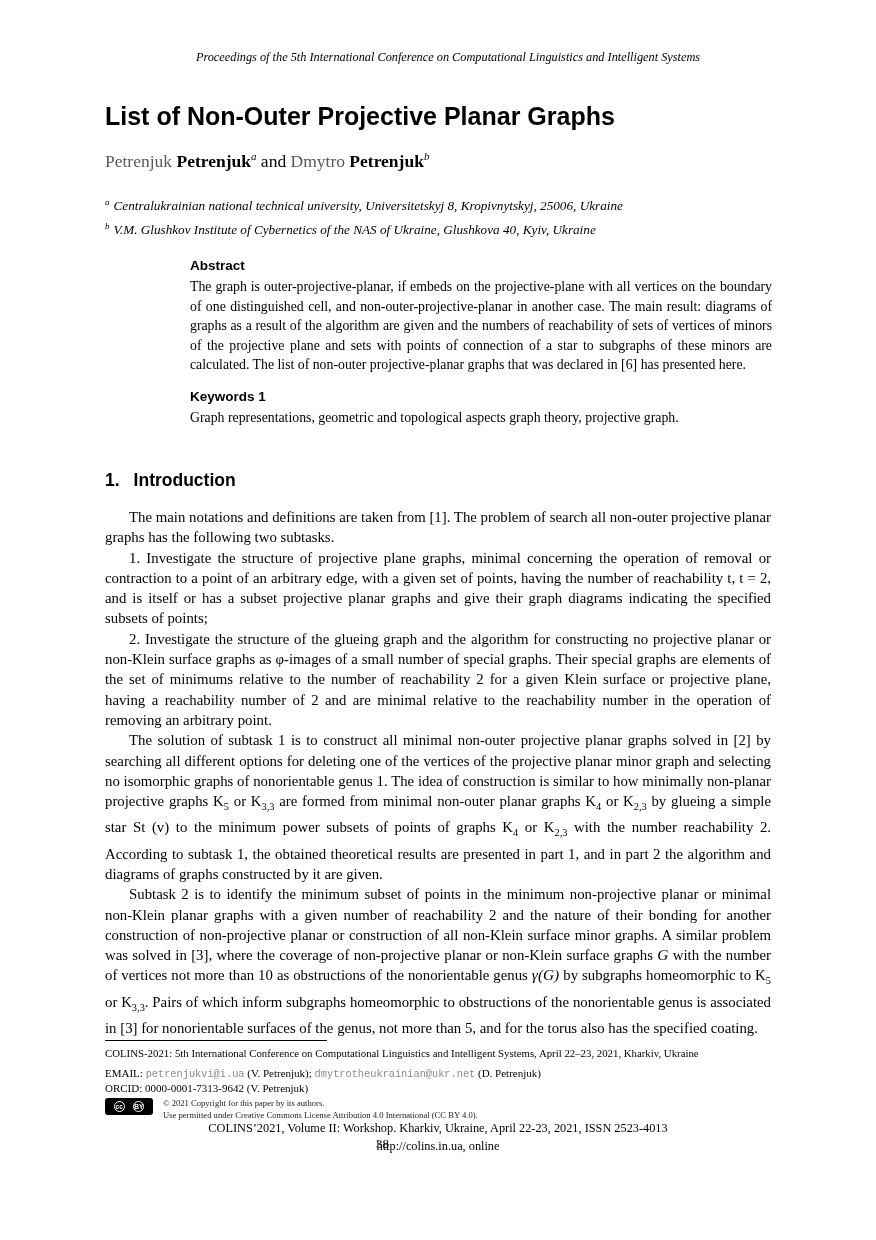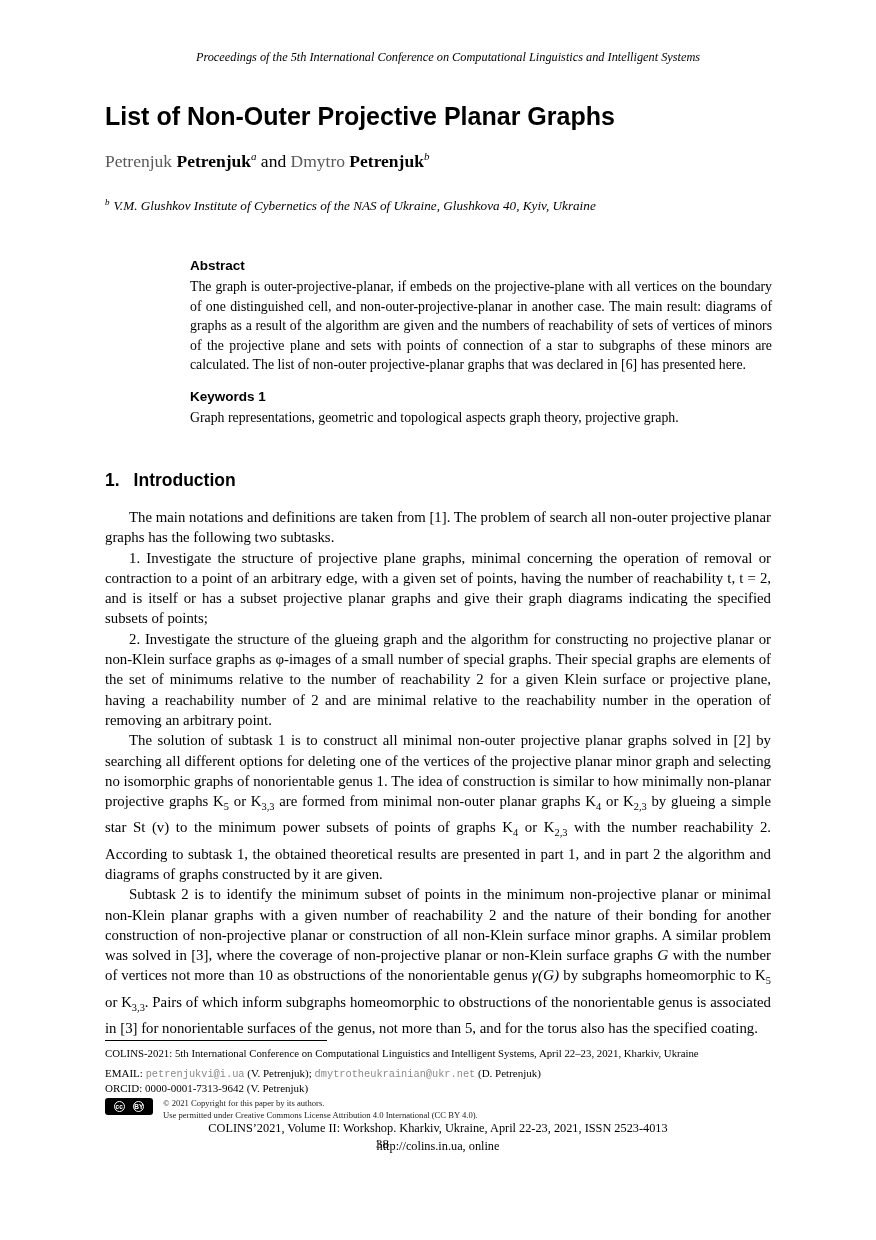--- a/index.html
+++ b/index.html
@@ -65,20 +65,21 @@
 
 <div class="authors">
   <span class="fname">Petrenjuk</span>
   <span class="lname">Petrenjuk</span><sup>a</sup>
   <span class="conn">and</span>
   <span class="fname">Dmytro</span>
   <span class="lname">Petrenjuk</span><sup>b</sup>
 </div>
 
 <div class="affiliations">
+  <div class="aff"><sup>a</sup><span>Centralukrainian national technical university, Universitetskyj 8, Kropivnytskyj, 25006, Ukraine</span></div>
   <div class="aff"><sup>b</sup><span>V.M. Glushkov Institute of Cybernetics of the NAS of Ukraine, Glushkova 40, Kyiv, Ukraine</span></div>
 </div>
 
 <div class="abstract-block">
   <div class="subheading">Abstract</div>
   <p class="small-body">The graph is outer-projective-planar, if embeds on the projective-plane with all vertices on the boundary of one distinguished cell, and non-outer-projective-planar in another case. The main result: diagrams of graphs as a  result of the algorithm are given and the numbers of reachability of sets of vertices of minors of the projective plane and sets with points of connection of a star to subgraphs of these minors are calculated. The list of non-outer projective-planar graphs that was declared in [6] has presented here.</p>
   <div class="subheading keywords-h">Keywords 1</div>
   <p class="small-body">Graph representations, geometric and topological aspects graph theory, projective graph.</p>
 </div>
 

